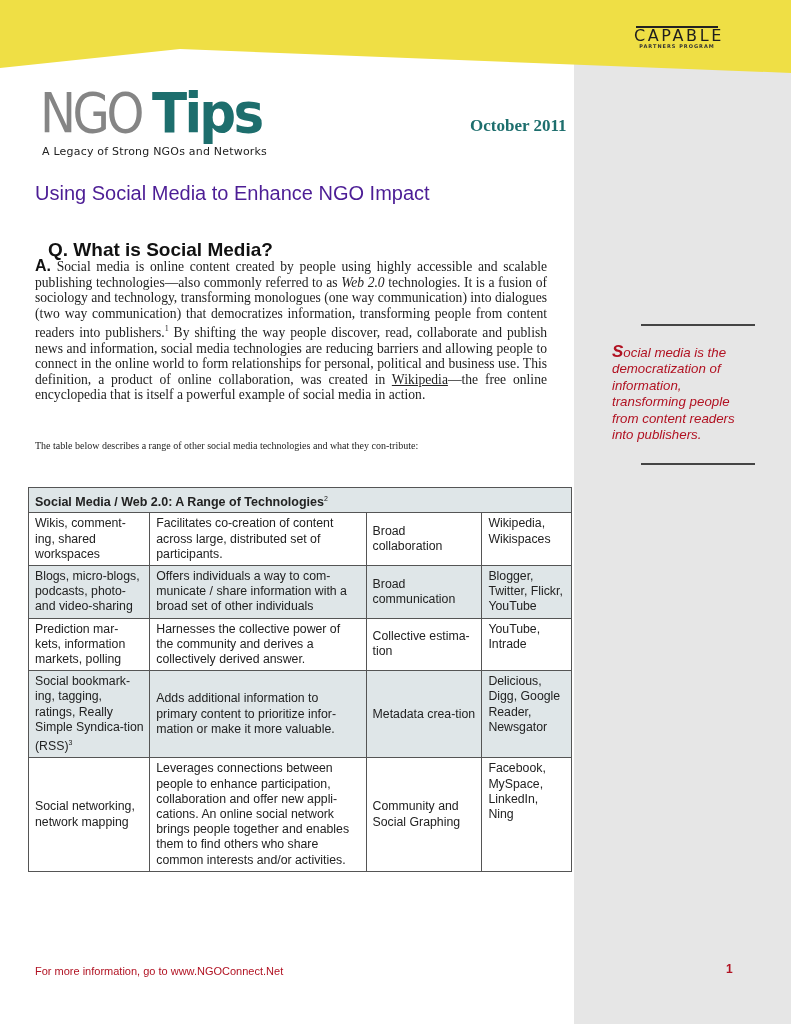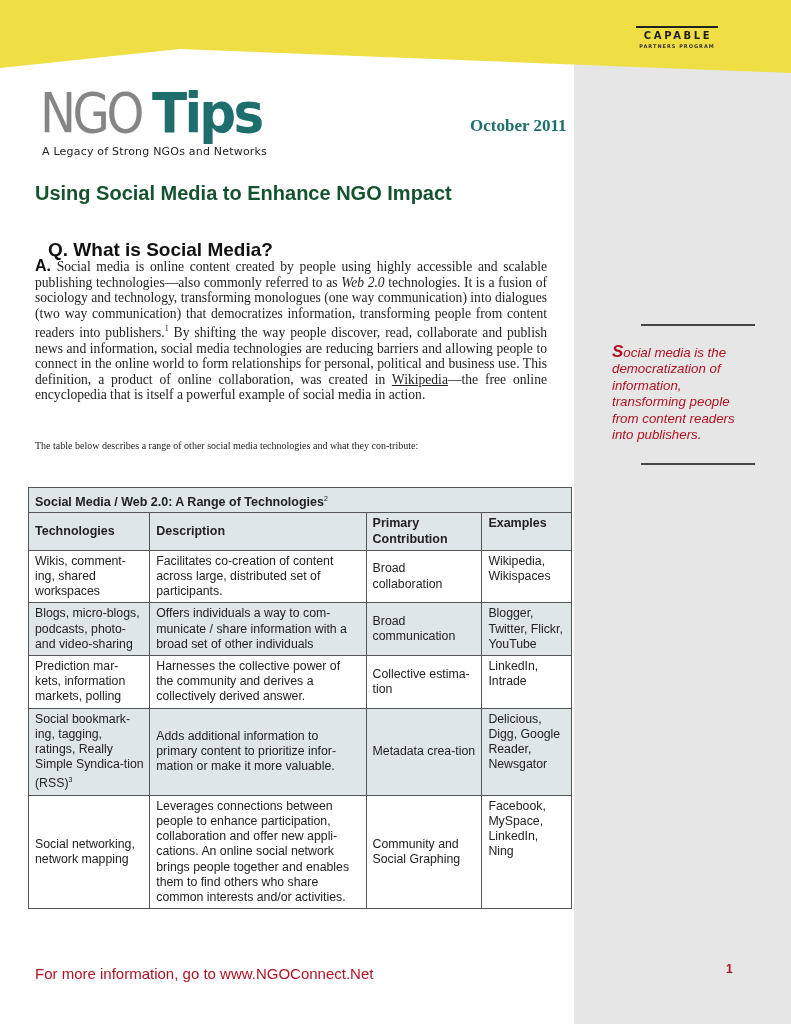--- a/index.html
+++ b/index.html
@@ -1,48 +1,48 @@
 <!DOCTYPE html>
 <html><head>
 <meta charset="utf-8">
 <style>
   html, body { margin: 0; padding: 0; }
   body { width: 791px; height: 1024px; position: relative; overflow: hidden; background: #ffffff; font-family: "Liberation Sans", sans-serif; }
   .sidebar-bg { position: absolute; left: 574px; top: 0; width: 217px; height: 1024px; background: #e6e6e6; }
   .banner { position: absolute; left: 0; top: 0; width: 791px; height: 80px; }
   .logo-capable { position: absolute; left: 632px; top: 26px; width: 90px; text-align: center; }
   .logo-capable .roof { height: 2px; background: #222; margin: 0 4px 1px 4px; }
-  .logo-capable .big { font-family: "DejaVu Sans", sans-serif; font-weight: bold; font-size: 10px; letter-spacing: 2.6px; color: #1e1e1e; line-height: 14px; padding-left: 2px; }
+  .logo-capable .big { font-family: "DejaVu Sans", sans-serif; font-weight: normal; font-size: 16px; letter-spacing: 2.6px; color: #1e1e1e; line-height: 14px; padding-left: 2px; }
   .logo-capable .small { font-family: "DejaVu Sans", sans-serif; font-weight: bold; font-size: 5px; letter-spacing: 1px; color: #333; line-height: 7px; }
   .ngotips { position: absolute; left: 40px; top: 78px; height: 70px; white-space: nowrap; }
   .ngotips .ngo { font-family: "DejaVu Sans", sans-serif; font-weight: normal; font-size: 56px; color: #858585; letter-spacing: -4px; line-height: 70px; transform: scaleX(0.86); transform-origin: left; display: inline-block; }
   .ngotips .tips { font-family: "DejaVu Sans", sans-serif; font-weight: bold; font-size: 56px; color: #1d6e6d; letter-spacing: -3px; line-height: 70px; position: absolute; left: 112px; top: 0; transform: scaleX(0.92); transform-origin: left; }
   .tagline { position: absolute; left: 42px; top: 145px; font-family: "DejaVu Sans", sans-serif; font-size: 11px; color: #222; letter-spacing: 0.2px; }
   .issue-date { position: absolute; left: 470px; top: 116px; font-weight: bold; font-size: 17px; color: #1d6e6d; font-family: Liberation Serif, serif; }
-  .doc-title { position: absolute; left: 35px; top: 182px; font-weight: bold; font-size: 20px; color: #14532d; margin: 0; }
+  .doc-title { position: absolute; left: 35px; top: 182px; font-weight: normal; font-size: 20px; color: #4c1d95; margin: 0; }
   .question { position: absolute; left: 35px; top: 226px; font-weight: bold; font-size: 19px; color: #111; margin: 13px; }
   .answer { position: absolute; left: 35px; top: 258px; width: 512px; font-family: "Liberation Serif", serif; font-size: 13.6px; line-height: 15.6px; color: #222; text-align: justify; margin: 0; }
   .answer .a-label { font-family: "Liberation Sans", sans-serif; font-weight: bold; font-size: 16px; color: #111; }
   .answer sup { font-size: 8px; }
   .answer .link { text-decoration: underline; }
   .intro { position: absolute; left: 35px; top: 438px; width: 512px; font-family: "Liberation Serif", serif; font-size: 10px; line-height: 16px; color: #222; text-align: justify; margin: 0; }
   .pull-rule { position: absolute; left: 641px; width: 114px; height: 2px; background: #444; }
   .pull-quote { position: absolute; left: 612px; top: 344px; width: 142px; font-style: italic; font-size: 13.3px; line-height: 16.4px; color: #b11222; }
   .pull-quote .dropcap { font-weight: bold; font-size: 17px; }
   table.tech { position: absolute; left: 28px; top: 487px; width: 544px; border-collapse: collapse; font-size: 12.3px; line-height: 15.2px; color: #222; }
   table.tech td, table.tech th { border: 1px solid #555; padding: 3px 5px 3px 6px; vertical-align: top; text-align: left; }
   table.tech .caption-cell { background: #dfe6e8; font-weight: bold; font-size: 12.5px; padding: 3px 6px 2px 6px; }
   table.tech .caption-cell sup { font-weight: normal; font-size: 7px; }
   table.tech th { font-weight: bold; font-size: 12.5px; background: #dfe6e8; }
   table.tech th.mid { vertical-align: middle; }
   table.tech tr.shade td { background: #dfe6e8; }
   table.tech td.mid { vertical-align: middle; }
   table.tech td sup { font-size: 7px; }
   .col1 { width: 111px; } .col2 { width: 198px; } .col3 { width: 106px; } .col4 { width: 82px; }
-  .footer-link { position: absolute; left: 35px; top: 965px; font-size: 15px; color: #b11222; text-align: right; }
+  .footer-link { position: absolute; left: 35px; top: 965px; font-size: 11px; color: #b11222; text-align: right; }
   .page-num { position: absolute; left: 726px; top: 962px; font-weight: bold; font-size: 12px; color: #b11222; }
 </style>
 </head>
 <body>
 
 <div class="sidebar-bg"></div>
 
 <svg class="banner" width="791" height="80" viewBox="0 0 791 80">
   <polygon points="0,0 791,0 791,73 180,49 0,68" fill="#efdf45"></polygon>
 </svg>
@@ -77,42 +77,36 @@
       <col class="col1">
       <col class="col2">
       <col class="col3">
       <col class="col4">
     </colgroup>
   <tbody>
       <tr>
     <td class="caption-cell" colspan="4"><span>Social Media / Web 2.0:  A Range of Technologies</span><sup>2</sup></td>
   </tr>
   <tr>
-    <th class="mid">Technologies</th>
-    <th class="mid">Description</th>
-    <th>Primary Contribution</th>
-    <th>Examples</th>
-  </tr>
-  <tr>
     <td>Wikis, comment-ing, shared workspaces</td>
     <td>Facilitates co-creation of content across large, distributed set of participants.</td>
     <td class="mid">Broad collaboration</td>
     <td>Wikipedia, Wikispaces</td>
   </tr>
   <tr class="shade">
     <td>Blogs, micro-blogs, podcasts, photo- and video-sharing</td>
     <td class="mid">Offers individuals a way to com-municate / share information with a broad set of other individuals</td>
     <td class="mid">Broad communication</td>
     <td>Blogger, Twitter, Flickr, YouTube</td>
   </tr>
   <tr>
     <td class="mid">Prediction mar-kets, information markets, polling</td>
     <td class="mid">Harnesses the collective power of the community and derives a collectively derived answer.</td>
     <td class="mid">Collective estima-tion</td>
-    <td>LinkedIn, Intrade</td>
+    <td>YouTube, Intrade</td>
   </tr>
   <tr class="shade">
     <td><span>Social bookmark-ing, tagging, ratings, Really Simple Syndica-tion (RSS)</span><sup>3</sup></td>
     <td class="mid">Adds additional information to primary content to prioritize infor-mation or make it more valuable.</td>
     <td class="mid">Metadata crea-tion</td>
     <td>Delicious, Digg, Google Reader, Newsgator</td>
   </tr>
   <tr>
     <td class="mid">Social networking, network mapping</td>
     <td>Leverages connections between people to enhance participation, collaboration and offer new appli-cations. An online social network brings people together and enables them to find others who share common interests and/or activities.</td>

